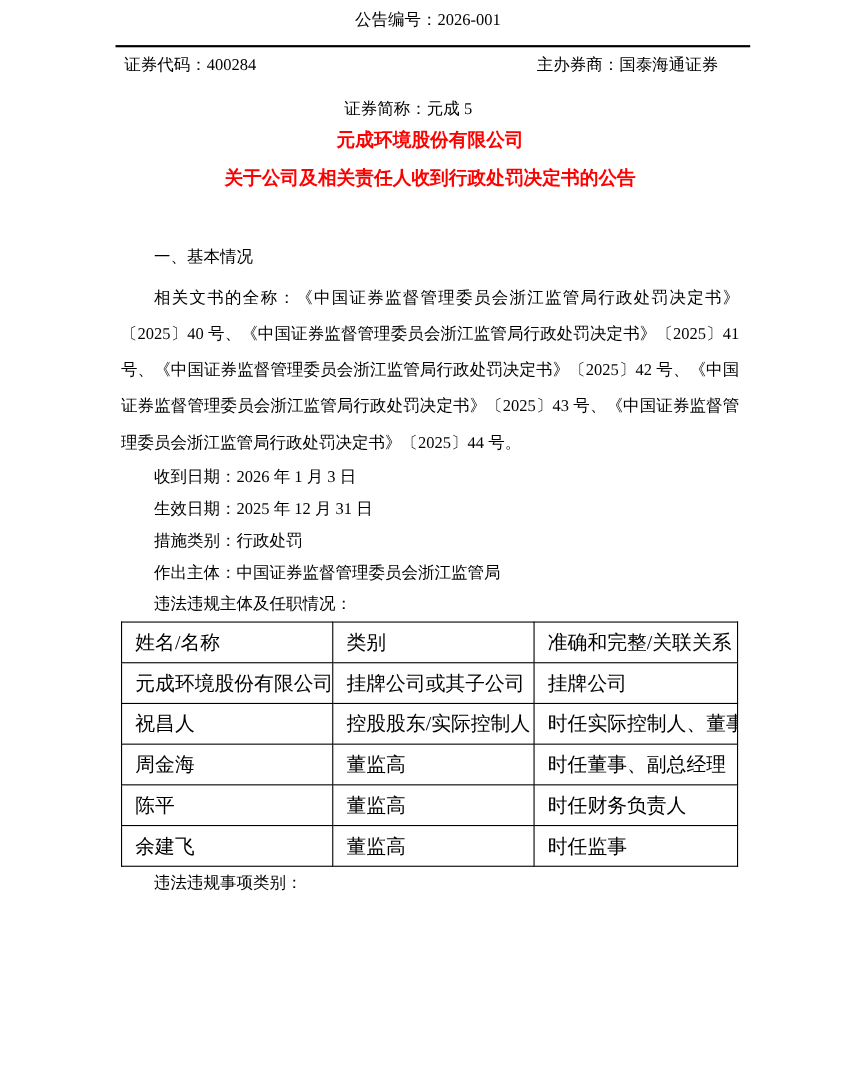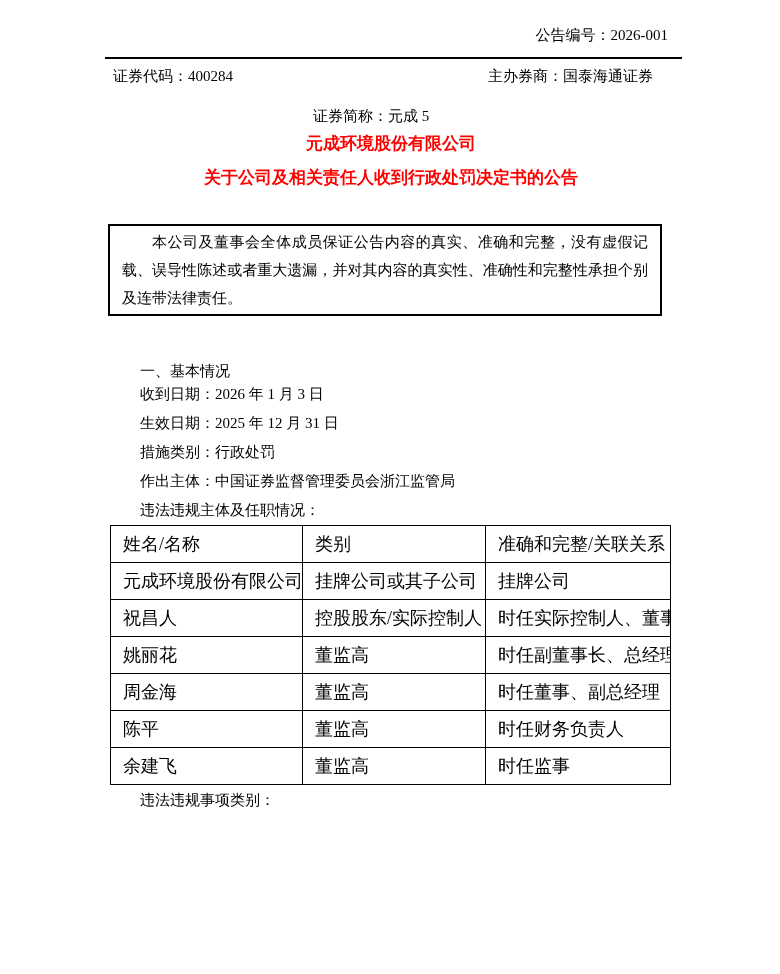--- a/index.html
+++ b/index.html
@@ -4,21 +4,21 @@
 <style>
   * { margin:0; padding:0; box-sizing:content-box; }
   html,body { background:#ffffff; }
   .page {
     position:relative; width:780px; height:974px; background:#ffffff;
     overflow:hidden; color:#000;
     font-family:"Liberation Serif","DejaVu Serif",serif;
   }
   .doc { position:absolute; left:110px; top:0; width:562px; font-size:15px; }
 
-  .announce { padding-top:10px; padding-right:4px; line-height:18px; text-align:right;margin-top:16px; }
+  .announce { padding-top:10px; padding-right:4px; line-height:18px; text-align:center; }
 
   .rule { margin-top:13px; margin-left:-5px; width:577px; height:0; border-top:2px solid #000; }
 
   .sec-row { position:relative; margin-top:8px; height:18px; line-height:18px; white-space:nowrap; }
   .sec-item { position:absolute; top:0; }
   .sec-item.s0 { left:3px; }
   .sec-item.s1 { left:203px;margin-top:40px; }
   .sec-item.s2 { left:378px;text-align:right; }
 
   .title-block { margin-top:42px; text-align:center; font-size:17px; font-weight:bold;
@@ -65,26 +65,24 @@
       <span class="sec-item s2">
         <span>主办券商：</span><span>国泰海通证券</span>
       </span>
     </div>
 
     <div class="title-block">
       <div>元成环境股份有限公司</div>
       <div>关于公司及相关责任人收到行政处罚决定书的公告</div>
     </div>
 
-    <div class="disclaimer-box">
-      <div class="disclaimer-text">本公司及董事会全体成员保证公告内容的真实、准确和完整，没有虚假记载、误导性陈述或者重大遗漏，并对其内容的真实性、准确性和完整性承担个别及连带法律责任。</div>
-    </div>
 
     <div class="sec-heading">一、基本情况</div>
 
+    <div class="para">相关文书的全称：《中国证券监督管理委员会浙江监管局行政处罚决定书》〔2025〕40 号、《中国证券监督管理委员会浙江监管局行政处罚决定书》〔2025〕41 号、《中国证券监督管理委员会浙江监管局行政处罚决定书》〔2025〕42 号、《中国证券监督管理委员会浙江监管局行政处罚决定书》〔2025〕43 号、《中国证券监督管理委员会浙江监管局行政处罚决定书》〔2025〕44 号。</div>
 
     <div class="detail-line">收到日期：2026 年 1 月 3 日</div>
     <div class="detail-line">生效日期：2025 年 12 月 31 日</div>
     <div class="detail-line">措施类别：行政处罚</div>
     <div class="detail-line">作出主体：中国证券监督管理委员会浙江监管局</div>
     <div class="detail-line">违法违规主体及任职情况：</div>
 
     <table class="offenders">
       <colgroup>
         <col style="width:192px">
@@ -103,25 +101,20 @@
             <td>元成环境股份有限公司</td>
             <td>挂牌公司或其子公司</td>
             <td>挂牌公司</td>
           </tr>
           <tr>
             <td>祝昌人</td>
             <td>控股股东/实际控制人</td>
             <td>时任实际控制人、董事长</td>
           </tr>
           <tr>
-            <td>姚丽花</td>
-            <td>董监高</td>
-            <td>时任副董事长、总经理</td>
-          </tr>
-          <tr>
             <td>周金海</td>
             <td>董监高</td>
             <td>时任董事、副总经理</td>
           </tr>
           <tr>
             <td>陈平</td>
             <td>董监高</td>
             <td>时任财务负责人</td>
           </tr>
           <tr>

